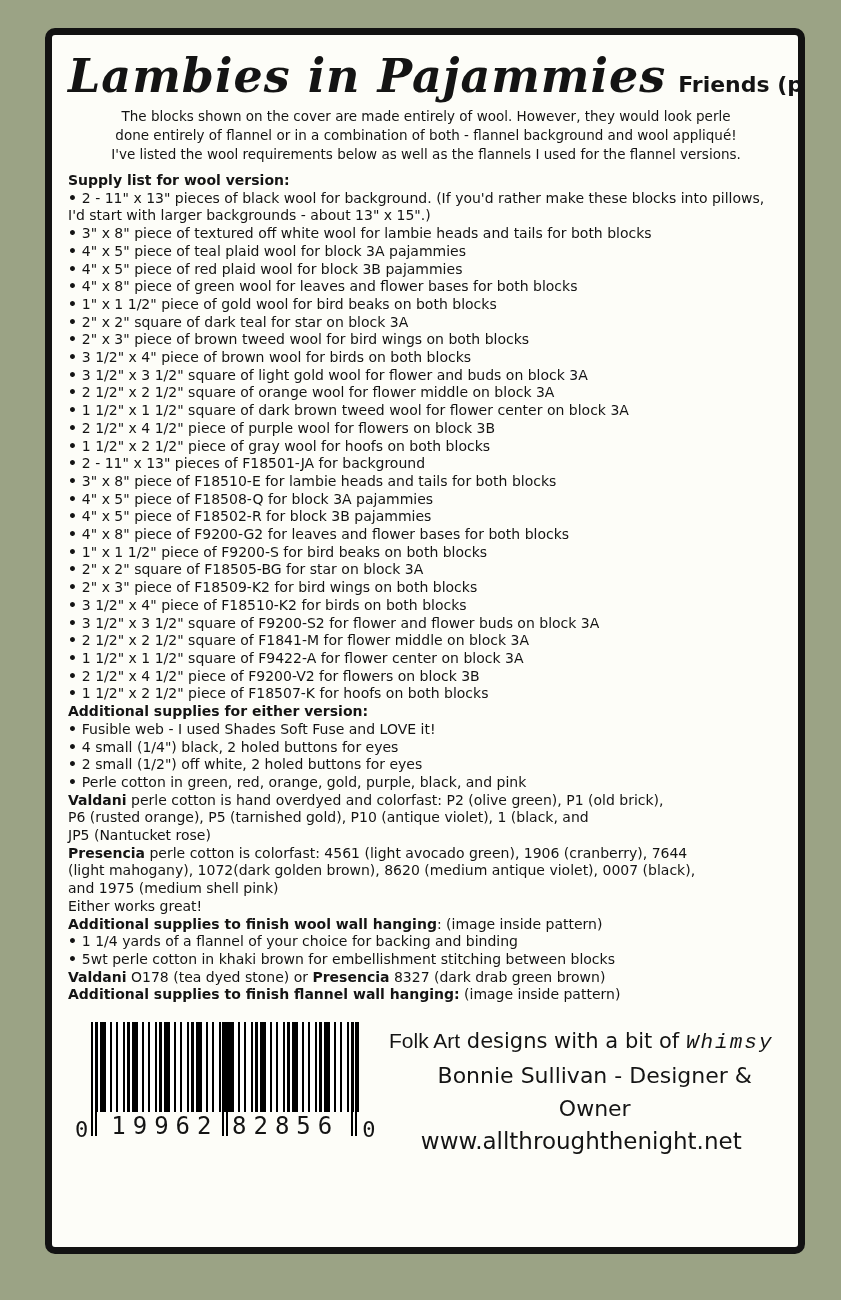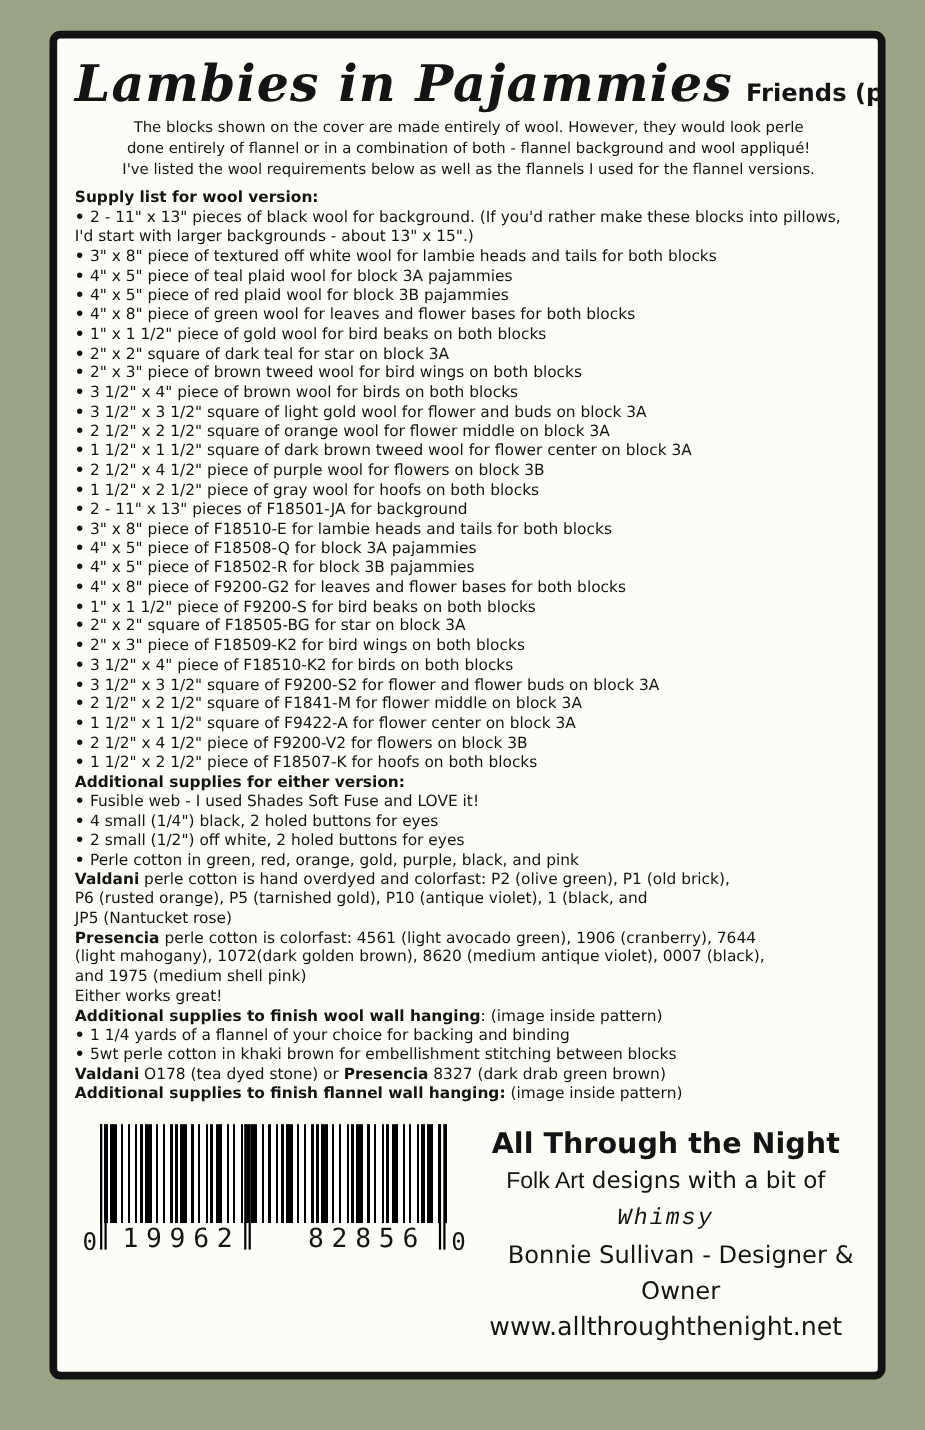--- a/index.html
+++ b/index.html
@@ -32,21 +32,21 @@
   ul.supply { margin:0; padding:0; list-style:none; }
   ul.supply li::before { content:"\2022\00a0 "; font-weight:bold; }
   .note-line { }
   .b { font-weight:bold; }
   .bottom-row { display:flex; align-items:flex-start; margin-top:18px; }
   .barcode { display:flex; align-items:flex-end; margin-left:4px; }
   .bc-outer {
     font-family:"DejaVu Sans Mono","Liberation Mono",monospace;
     font-size:22px; line-height:24px; padding:0 3px;
   }
-  .bc-center { position:relative; width:268px; height:120px;padding-left:48px; }
+  .bc-center { position:relative; width:268px; height:120px; }
   .bc-bars {
     position:absolute; top:0; left:0; right:0; height:90px;
     background:repeating-linear-gradient(90deg,
       #000 0 2px, #fff 2px 4px, #000 4px 7px, #fff 7px 9px,
       #000 9px 15px, #fff 15px 19px, #000 19px 21px, #fff 21px 25px,
       #000 25px 27px, #fff 27px 32px);
   }
   .bc-digits {
     position:absolute; top:90px; left:8px; right:8px; height:30px;
     display:flex; justify-content:space-between; padding:0 12px;
@@ -157,21 +157,20 @@
           <span>82856</span>
         </div>
         <div class="guard g-left"></div>
         <div class="guard g-mid"></div>
         <div class="guard g-right"></div>
       </div>
       <span class="bc-outer">0</span>
     </div>
 
     <div class="brand">
-      <div class="brand-l1">All Through the Night</div>
       <div class="brand-l2"><span class="folk">Folk Art</span><span> designs with a bit of </span><span class="whimsy">Whimsy</span></div>
       <div class="brand-l3">Bonnie Sullivan - Designer &amp; Owner</div>
       <div class="brand-l4">www.allthroughthenight.net</div>
     </div>
 
   </div>
 
 </div>
 
 </body></html>

